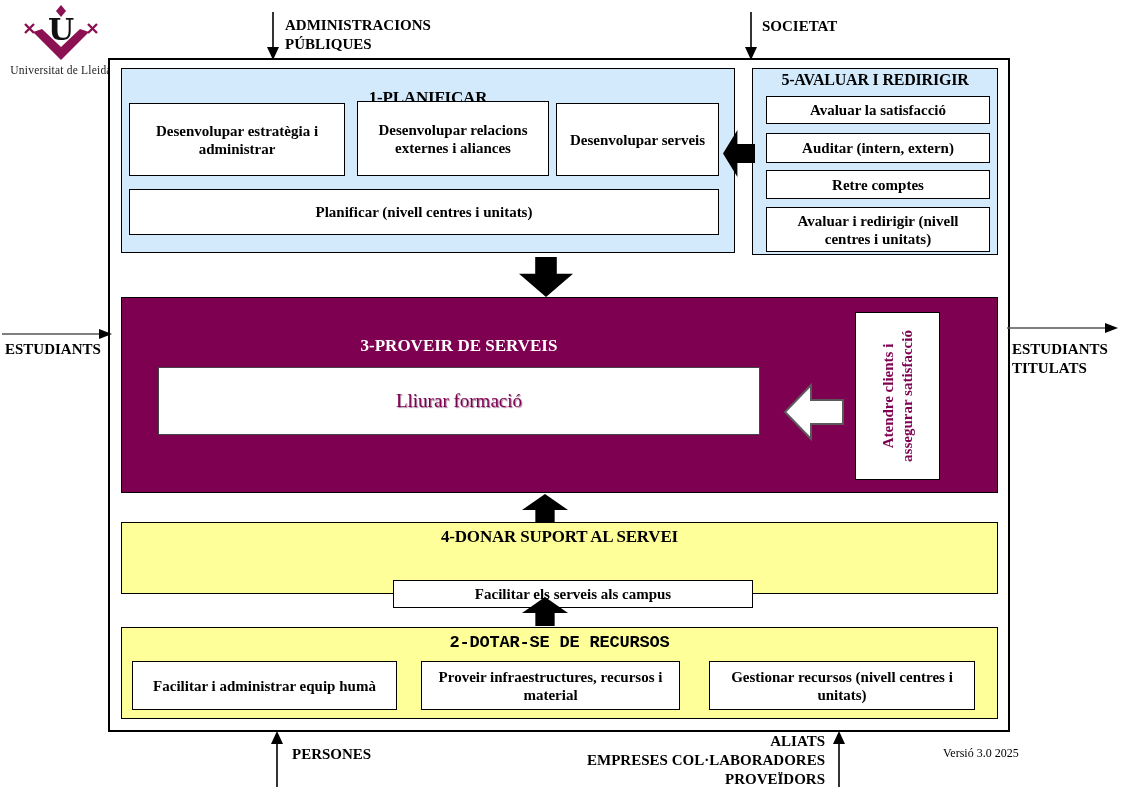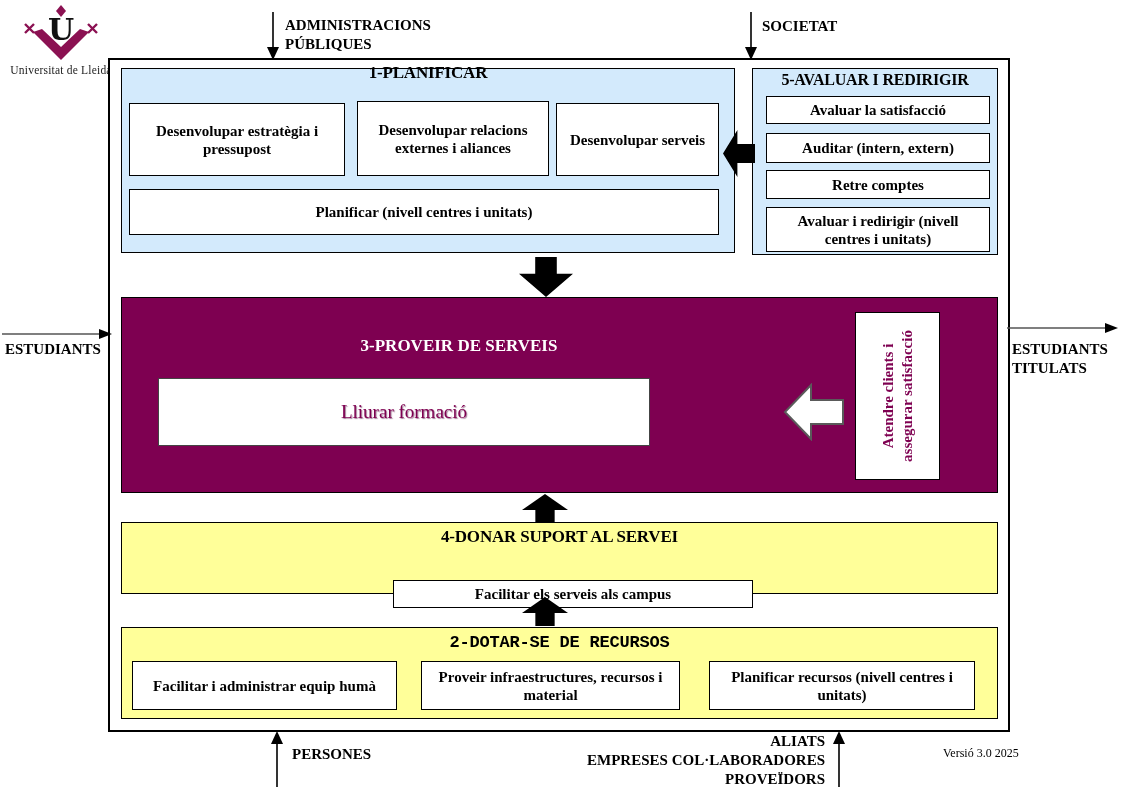--- a/index.html
+++ b/index.html
@@ -68,40 +68,40 @@
 
   <svg class="abs" style="left:744px;top:12px;" width="14" height="48">
     <line x1="7" y1="0" x2="7" y2="37" stroke="#000" stroke-width="1.6"></line>
     <polygon points="1,35 13,35 7,48" fill="#000"></polygon>
   </svg>
   <div class="abs ext-label" style="left:762px;top:17px;">SOCIETAT</div>
 
   <div class="abs outer-box"></div>
 
   <div class="abs sec sec-blue" style="left:121px;top:68px;width:614px;height:185px;"></div>
-  <div class="abs sec-title center" style="left:121px;top:63px;width:614px;">1-PLANIFICAR</div>
-  <div class="abs white-box" style="left:129px;top:103px;width:216px;height:73px;">Desenvolupar estratègia i pressupost</div>
+  <div class="abs sec-title center" style="left:121px;top:88px;width:614px;">1-PLANIFICAR</div>
+  <div class="abs white-box" style="left:129px;top:103px;width:216px;height:73px;">Desenvolupar estratègia i administrar</div>
   <div class="abs white-box" style="left:357px;top:101px;width:192px;height:75px;">Desenvolupar relacions externes i aliances</div>
   <div class="abs white-box" style="left:556px;top:103px;width:163px;height:73px;">Desenvolupar serveis</div>
   <div class="abs white-box" style="left:129px;top:189px;width:590px;height:46px;">Planificar (nivell centres i unitats)</div>
 
   <div class="abs sec sec-blue" style="left:752px;top:68px;width:246px;height:187px;"></div>
   <div class="abs sec-title center" style="left:752px;top:71px;width:246px;font-size:16px;">5-AVALUAR I REDIRIGIR</div>
   <div class="abs white-box" style="left:766px;top:96px;width:224px;height:28px;">Avaluar la satisfacció</div>
   <div class="abs white-box" style="left:766px;top:133px;width:224px;height:30px;">Auditar (intern, extern)</div>
   <div class="abs white-box" style="left:766px;top:170px;width:224px;height:29px;">Retre comptes</div>
   <div class="abs white-box" style="left:766px;top:207px;width:224px;height:45px;">Avaluar i redirigir (nivell centres i unitats)</div>
 
   <div class="abs fat fat-left" style="left:723px;top:130px;width:32px;height:47px;"></div>
 
   <div class="abs fat fat-down" style="left:519px;top:257px;width:54px;height:40px;"></div>
 
   <div class="abs sec sec-magenta" style="left:121px;top:297px;width:877px;height:196px;"></div>
   <div class="abs proveir-title center" style="left:158px;top:336px;width:602px;">3-PROVEIR DE SERVEIS</div>
-  <div class="abs white-box lliurar" style="left:158px;top:367px;width:492px;height:68px;border:1px solid #444;font-weight:normal;margin-top:11px;">Lliurar formació</div>
+  <div class="abs white-box lliurar" style="left:158px;top:367px;width:602px;height:68px;border:1px solid #444;font-weight:normal;">Lliurar formació</div>
   <svg class="abs" style="left:783px;top:383px;" width="62" height="58" viewBox="0 0 62 58">
     <polygon points="60,17 28,17 28,2 2,29 28,56 28,41 60,41" fill="#ffffff" stroke="#5a5a5a" stroke-width="2"></polygon>
   </svg>
   <div class="abs side-box" style="left:855px;top:312px;width:85px;height:168px;">
     <div class="side-rot preline">Atendre clients i
 assegurar satisfacció</div>
   </div>
 
   <svg class="abs" style="left:2px;top:328px;" width="110" height="12">
     <line x1="0" y1="6" x2="98" y2="6" stroke="#555" stroke-width="1.6"></line>
@@ -121,21 +121,21 @@
   <div class="abs sec sec-yellow" style="left:121px;top:522px;width:877px;height:72px;"></div>
   <div class="abs sec-title center" style="left:121px;top:527px;width:877px;text-align:center;">4-DONAR SUPORT AL SERVEI</div>
   <div class="abs white-box" style="left:393px;top:556px;width:360px;height:28px;border-width:1px;margin-top:24px;">Facilitar els serveis als campus</div>
 
   <div class="abs fat fat-up" style="left:522px;top:597px;width:46px;height:29px;"></div>
 
   <div class="abs sec sec-yellow" style="left:121px;top:627px;width:877px;height:92px;"></div>
   <div class="abs sec-title center" style="left:121px;top:633px;width:877px;font-family:Liberation Mono, monospace;">2-DOTAR-SE DE RECURSOS</div>
   <div class="abs white-box" style="left:132px;top:661px;width:265px;height:49px;border-width:1px;">Facilitar i administrar equip humà</div>
   <div class="abs white-box" style="left:421px;top:661px;width:259px;height:49px;border-width:1px;">Proveir infraestructures, recursos i material</div>
-  <div class="abs white-box" style="left:709px;top:661px;width:266px;height:49px;border-width:1px;">Planificar recursos (nivell centres i unitats)</div>
+  <div class="abs white-box" style="left:709px;top:661px;width:266px;height:49px;border-width:1px;">Gestionar recursos (nivell centres i unitats)</div>
 
   <svg class="abs" style="left:270px;top:731px;" width="14" height="56">
     <polygon points="1,13 13,13 7,0" fill="#000"></polygon>
     <line x1="7" y1="11" x2="7" y2="56" stroke="#000" stroke-width="1.6"></line>
   </svg>
   <div class="abs ext-label" style="left:292px;top:745px;">PERSONES</div>
 
   <div class="abs ext-label preline" style="left:545px;top:732px;width:280px;text-align:right;">ALIATS
 EMPRESES COL·LABORADORES
 PROVEÏDORS</div>

